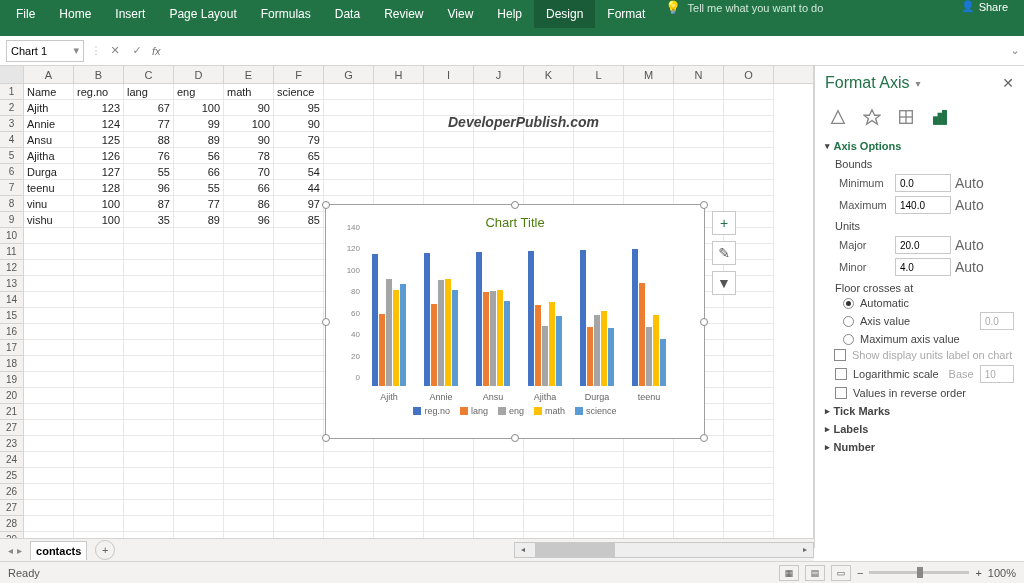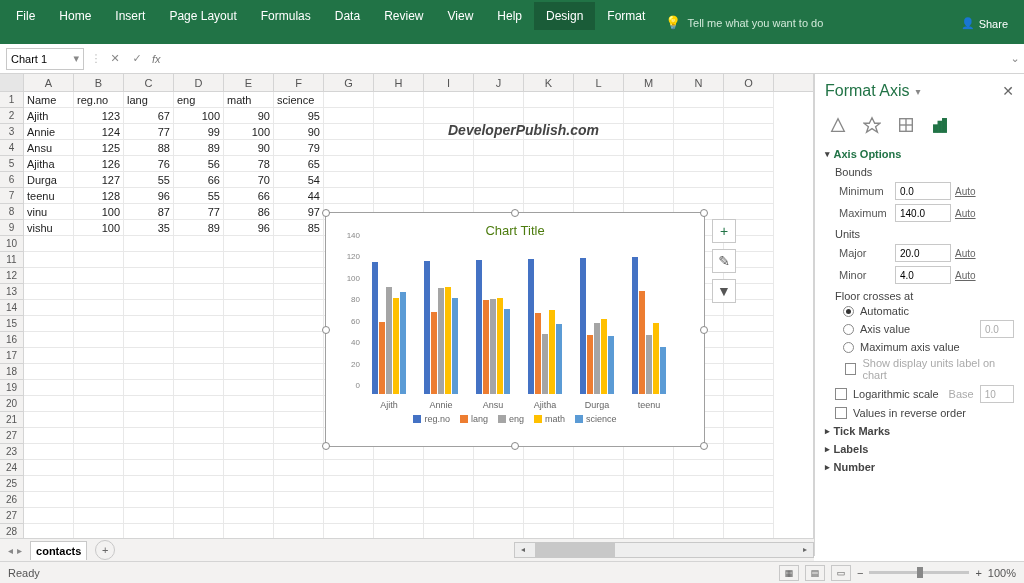--- a/index.html
+++ b/index.html
@@ -1,19 +1,19 @@
 <!DOCTYPE html>
 <html><head>
 <meta charset="utf-8">
 <style>
 * { box-sizing: border-box; margin: 0; padding: 0; font-family: "Segoe UI", Arial, sans-serif; }
 body { background: #fff; width: 1024px; height: 583px; overflow: hidden; position: relative; font-size: 11px; }
 
 
-.ribbon { background: #217346; height: 44px; display: flex; align-items: flex-end; color: #fff; padding: 14px 4px; }
+.ribbon { background: #217346; height: 36px; display: flex; align-items: flex-start; color: #fff; padding: 0 4px; }
 .ribbon-tab { padding: 0 12px; height: 28px; line-height: 28px; cursor: pointer; font-size: 12px; }
 .ribbon-tab.active { background: #1a5c38; }
 .tell-me { display: flex; align-items: center; margin-left: 8px; color: #d0e8d8; }
 .tell-me-icon { margin-right: 6px; font-size: 13px; }
 .share { margin-left: auto; padding-right: 12px; display: flex; align-items: center; gap: 4px; }
 
 
 .fbar { height: 30px; display: flex; align-items: center; border-bottom: 1px solid #d4d4d4; background: #fff; }
 .namebox { width: 78px; height: 22px; border: 1px solid #c8c8c8; margin: 0 4px 0 6px; display: flex; align-items: center; padding: 0 4px; font-size: 11px; }
 .namebox-dd { color: #888; margin-left: auto; }
@@ -69,21 +69,21 @@
 .pane-icon { width: 26px; height: 26px; display: flex; align-items: center; justify-content: center; color: #888; cursor: pointer; }
 .pane-icon.active { color: #217346; }
 .pane-icon svg { width: 18px; height: 18px; stroke: currentColor; fill: none; stroke-width: 1.5; }
 .pane-icon.active svg { fill: currentColor; }
 .section-h { display: flex; align-items: center; color: #217346; font-weight: 600; margin: 6px 0; cursor: pointer; }
 .section-h.collapsed { color: #444; font-weight: 600; }
 .section-caret { font-size: 9px; margin-right: 4px; color: #444; }
 .field-row { display: flex; align-items: center; margin: 4px 0 4px 14px; gap: 4px; }
 .field-label { width: 52px; color: #555; }
 .field-input { width: 56px; height: 18px; border: 1px solid #c8c8c8; padding: 0 4px; font-size: 10px; }
-.field-auto { color: #666; font-size: 10px; text-decoration: underline; }
+.field-auto { color: #666; font-size: 14px; }
 .sub-h { margin: 6px 0 2px 10px; color: #444; }
 .radio-row { display: flex; align-items: center; margin: 3px 0 3px 18px; gap: 6px; }
 .radio { width: 11px; height: 11px; border: 1px solid #888; border-radius: 50%; display: inline-flex; align-items: center; justify-content: center; }
 .radio.checked::after { content: ""; width: 5px; height: 5px; background: #333; border-radius: 50%; }
 .check-row { display: flex; align-items: center; margin: 4px 0 4px 10px; gap: 6px; }
 .checkbox { width: 12px; height: 12px; border: 1px solid #888; }
 .pane-select { height: 20px; border: 1px solid #c8c8c8; padding: 0 18px 0 4px; margin-left: auto; width: 70px; font-size: 10px; position: relative; }
 .pane-select::after { content: "▾"; position: absolute; right: 4px; top: 2px; color: #666; }
 .inline-input { width: 34px; height: 18px; border: 1px solid #c8c8c8; padding: 0 4px; font-size: 10px; color: #aaa; }
 .disabled { color: #aaa; }
@@ -857,21 +857,21 @@
       </div>
     <div class="radio-row">
         <span class="radio"></span>
         <span>Axis value</span>
         <input class="inline-input disabled" style="margin-left: auto;" value="0.0">
       </div>
     <div class="radio-row">
         <span class="radio"></span>
         <span>Maximum axis value</span>
       </div>
-    <div class="check-row disabled" style="margin-left:20px">
+    <div class="check-row disabled" style="margin-left:9px">
         <span class="checkbox"></span>
         <span>Show display units label on chart</span>
       </div>
     <div class="check-row">
         <span class="checkbox"></span>
         <span>Logarithmic scale</span>
         <span class="disabled" style="margin-left:4px">Base</span>
         <input class="inline-input disabled" value="10" style="">
       </div>
     <div class="check-row">

